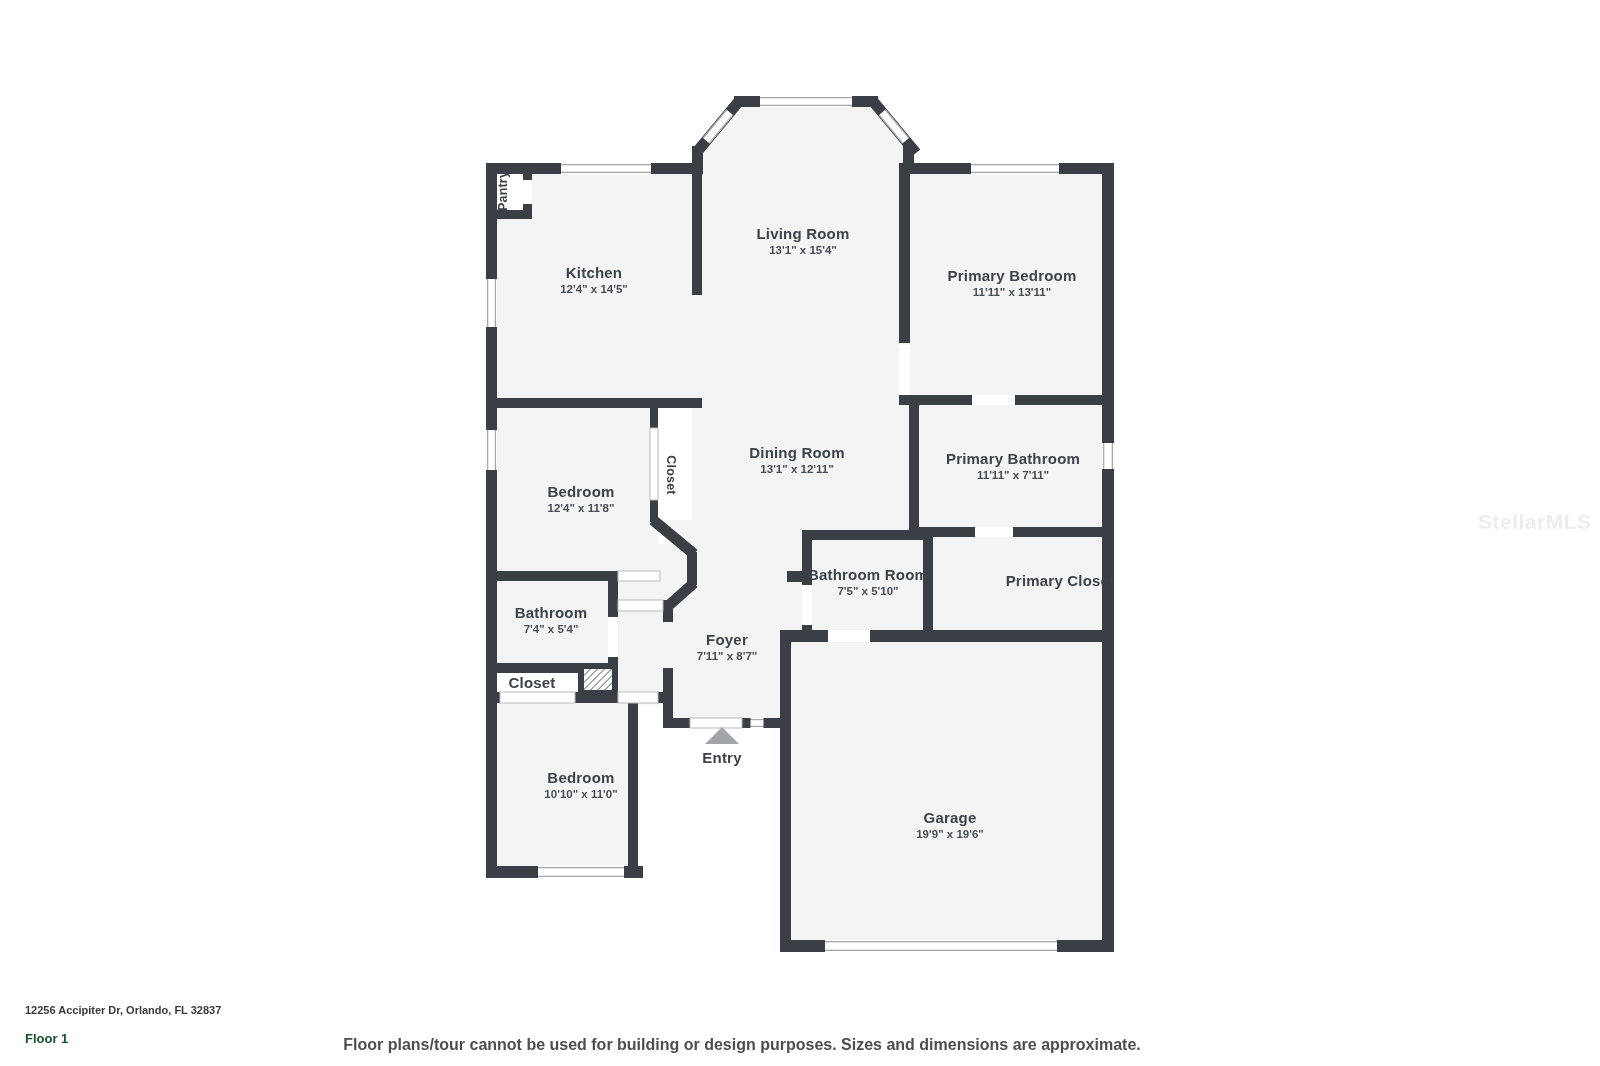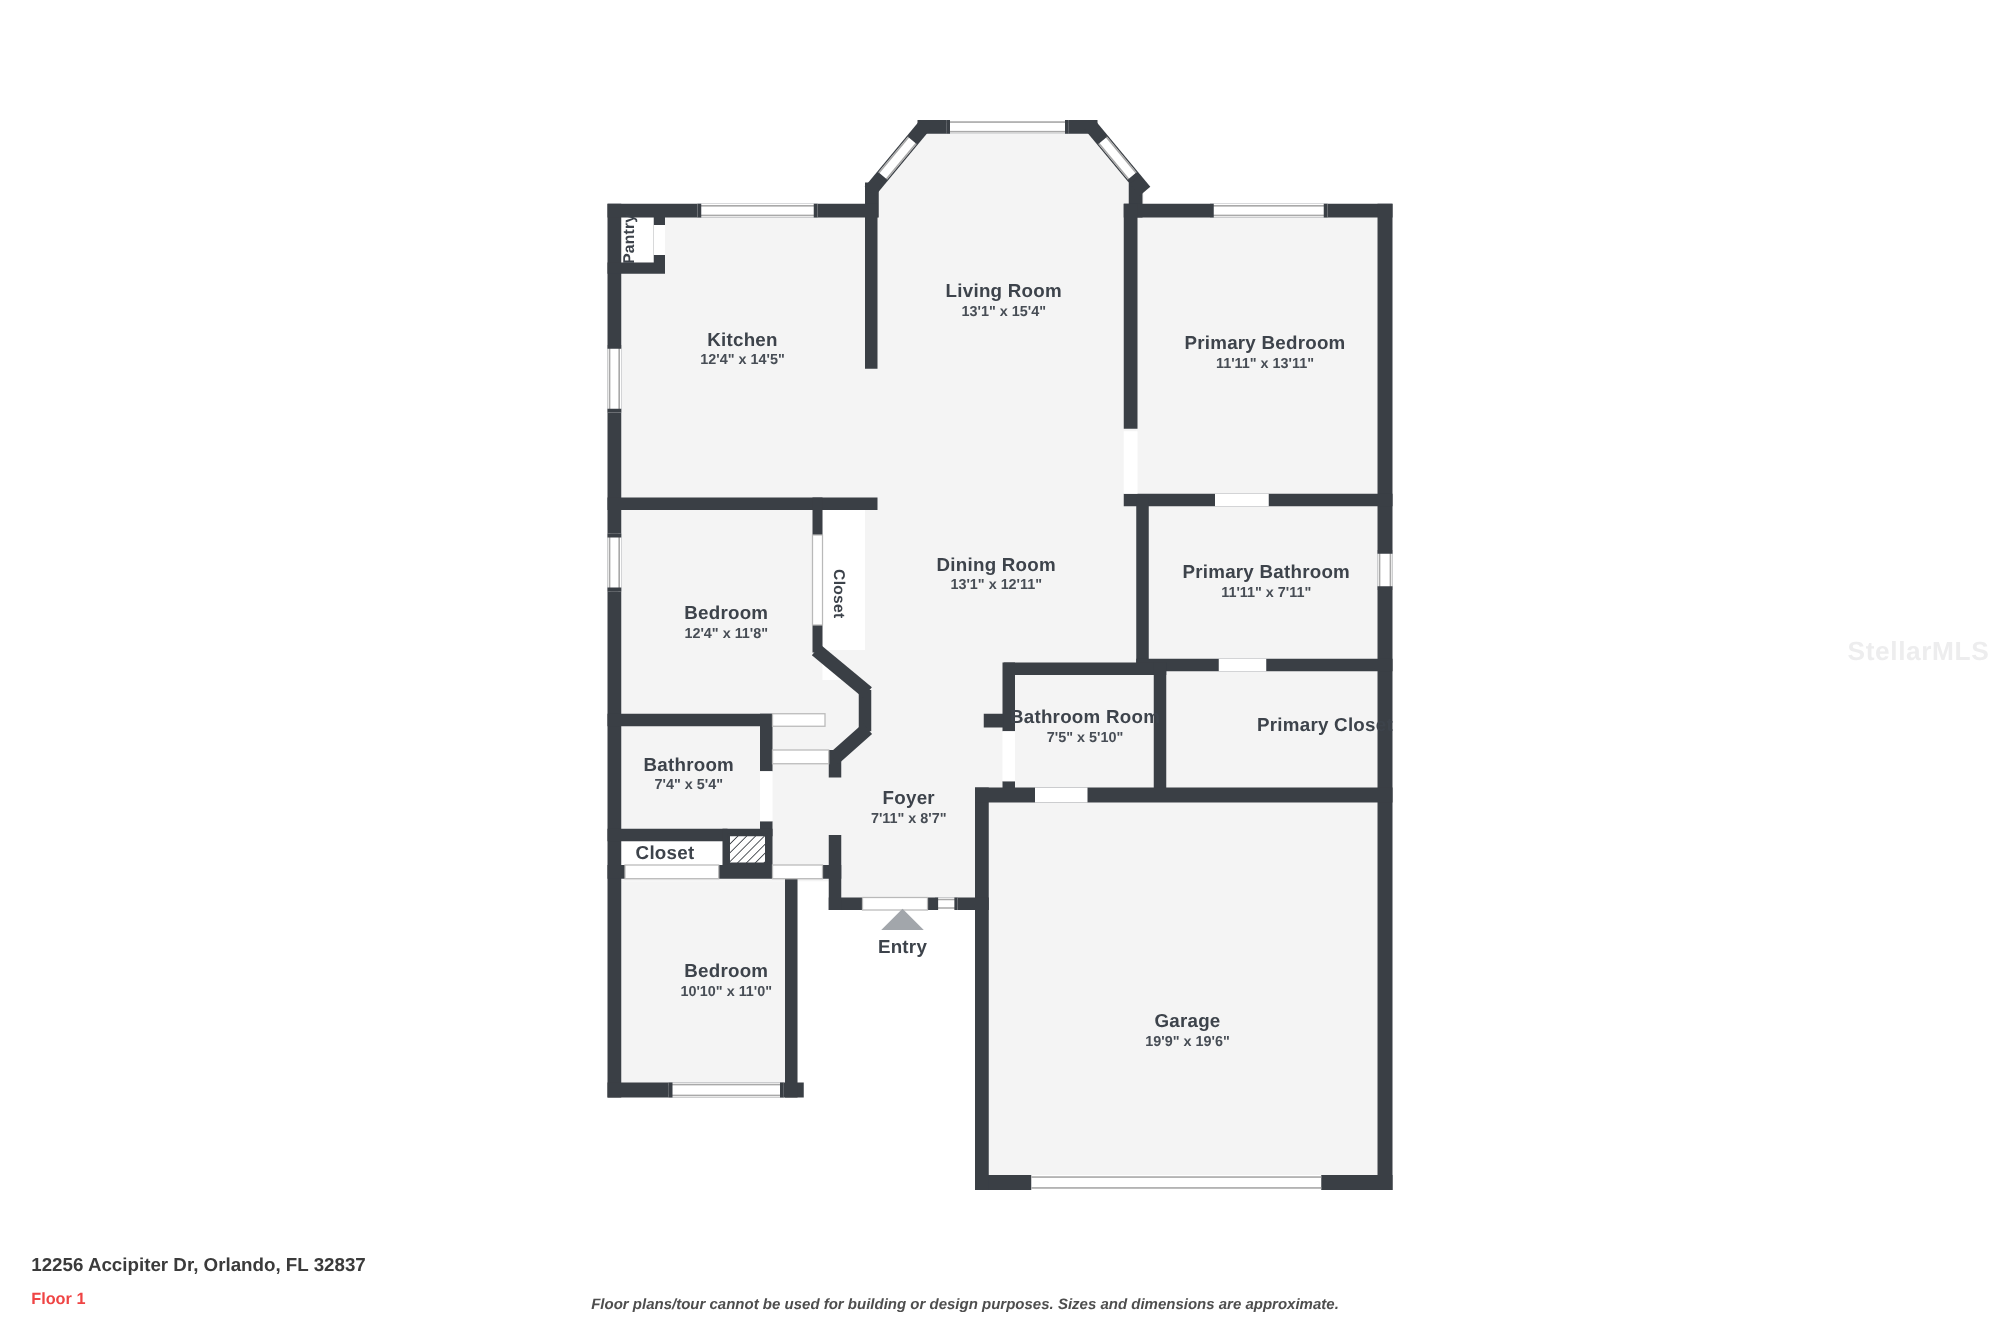--- a/index.html
+++ b/index.html
@@ -5,24 +5,24 @@
   html,body{margin:0;padding:0;background:#ffffff;}
   #stage{position:relative;width:1600px;height:1066px;background:#ffffff;overflow:hidden;
          font-family:"Liberation Sans", sans-serif;}
   #plan-svg{position:absolute;left:0;top:0;}
   .lbl{position:absolute;transform:translate(-50%,-50%);text-align:center;white-space:nowrap;
        color:#3d434b;z-index:5;}
   .lbl.vert-up{transform:translate(-50%,-50%) rotate(-90deg);}
   .lbl.vert-down{transform:translate(-50%,-50%) rotate(90deg);}
   .room-name{display:block;font-size:15px;font-weight:bold;letter-spacing:.2px;line-height:16px;}
   .room-dims{display:block;font-size:11.5px;font-weight:bold;color:#474d55;line-height:14px;margin-top:1px;}
-  .footer-address{position:absolute;left:25px;top:1004px;font-size:15px;font-weight:bold;color:#3b3b3b;}
-  .footer-floor{position:absolute;left:25px;top:1031px;font-size:13px;font-weight:bold;color:#ef4444;}
-  .footer-disclaimer{position:absolute;left:772px;top:1036px;transform:translateX(-50%);
-       font-size:12px;font-weight:bold;color:#4e4e4e;white-space:nowrap;font-style:italic;}
+  .footer-address{position:absolute;left:25px;top:1004px;font-size:11px;font-weight:bold;color:#3b3b3b;}
+  .footer-floor{position:absolute;left:25px;top:1031px;font-size:13px;font-weight:bold;color:#14532d;}
+  .footer-disclaimer{position:absolute;left:742px;top:1036px;transform:translateX(-50%);
+       font-size:16px;font-weight:bold;color:#4e4e4e;white-space:nowrap;}
   .watermark{position:absolute;left:1478px;top:510px;font-size:21px;font-weight:bold;
        color:#ededee;letter-spacing:.5px;}
 </style>
 </head>
 <body>
 
 <div id="stage">
 
   <svg id="plan-svg" width="1600" height="1066" viewBox="0 0 1600 1066">
     <defs>

